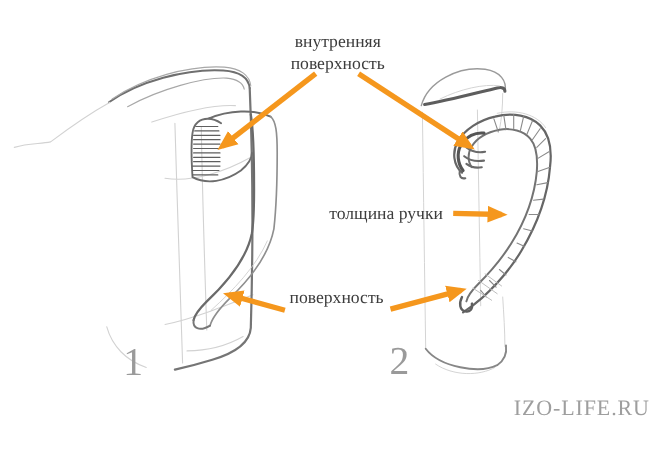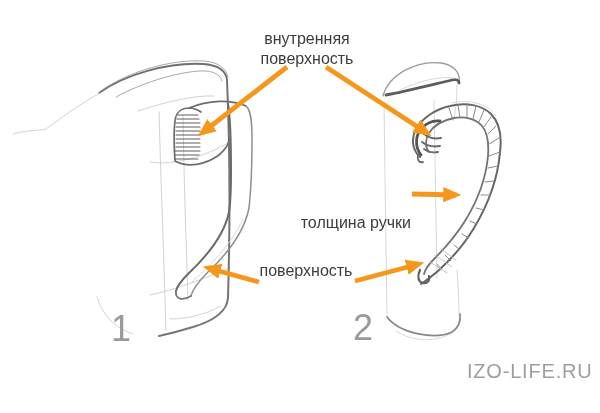--- a/index.html
+++ b/index.html
@@ -1,34 +1,34 @@
 <!DOCTYPE html>
 <html><head>
 <meta charset="utf-8">
 <style>
   html,body { margin:0; padding:0; background:#ffffff; }
   .canvas {
     position:relative;
     width:600px; height:413px;
     background:#ffffff;
     overflow:hidden;
-    font-family:Liberation Sans, sans-serif;
+    font-family:Liberation Serif, serif;
   }
   .sketch-layer { position:absolute; left:0; top:0; }
   .ann {
     position:absolute;
     color:#3c3c3c;
     font-size:16px;
     line-height:20px;
     text-align:center;
     white-space:nowrap;
   }
   .ann .ln { display:block; }
   .ann-inner { left:228px; top:29px; width:158px; }
-  .ann-mid   { left:291px; top:185px; width:120px; text-align:right;margin-top:28px; }
+  .ann-mid   { left:291px; top:185px; width:120px; text-align:center; }
   .ann-outer { left:228px; top:261px; width:156px; }
   .fig-num {
     position:absolute;
     color:#9a9a9a;
     font-size:36px;
     line-height:36px;
     text-align:center;
   }
   .fig-1 { left:104px; top:311px; width:34px; }
   .fig-2 { left:346px; top:310px; width:34px; }

